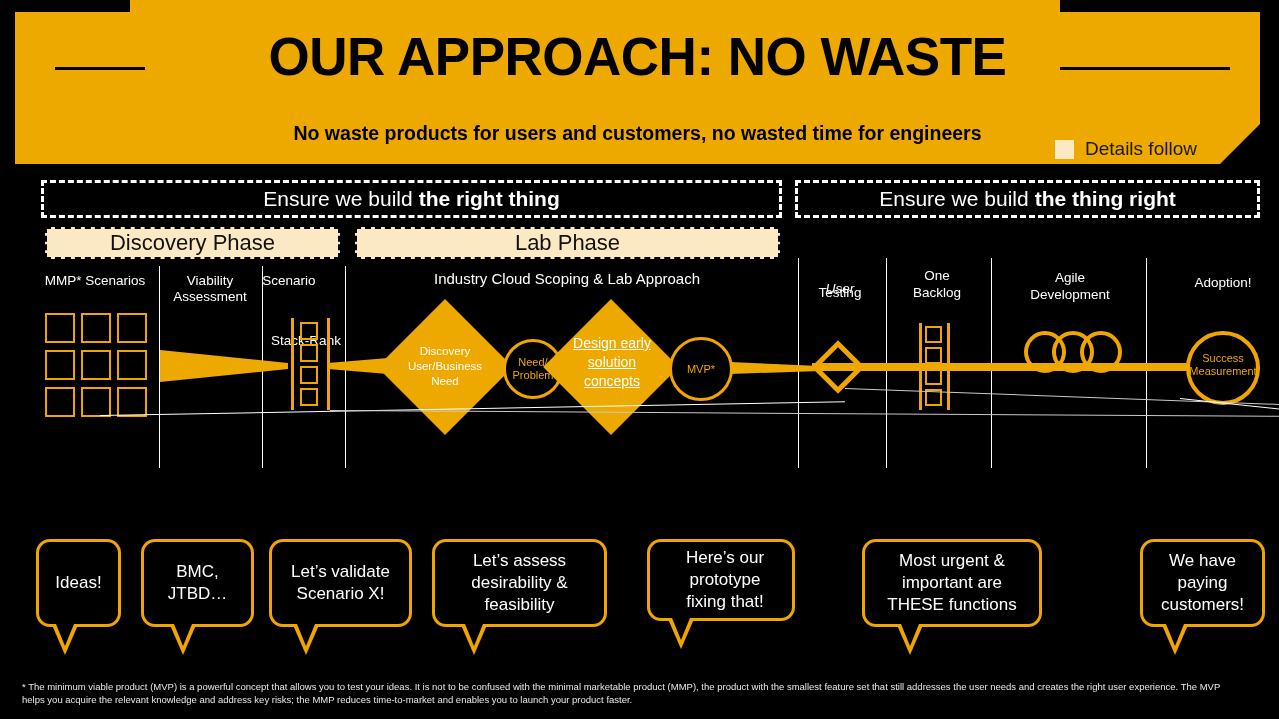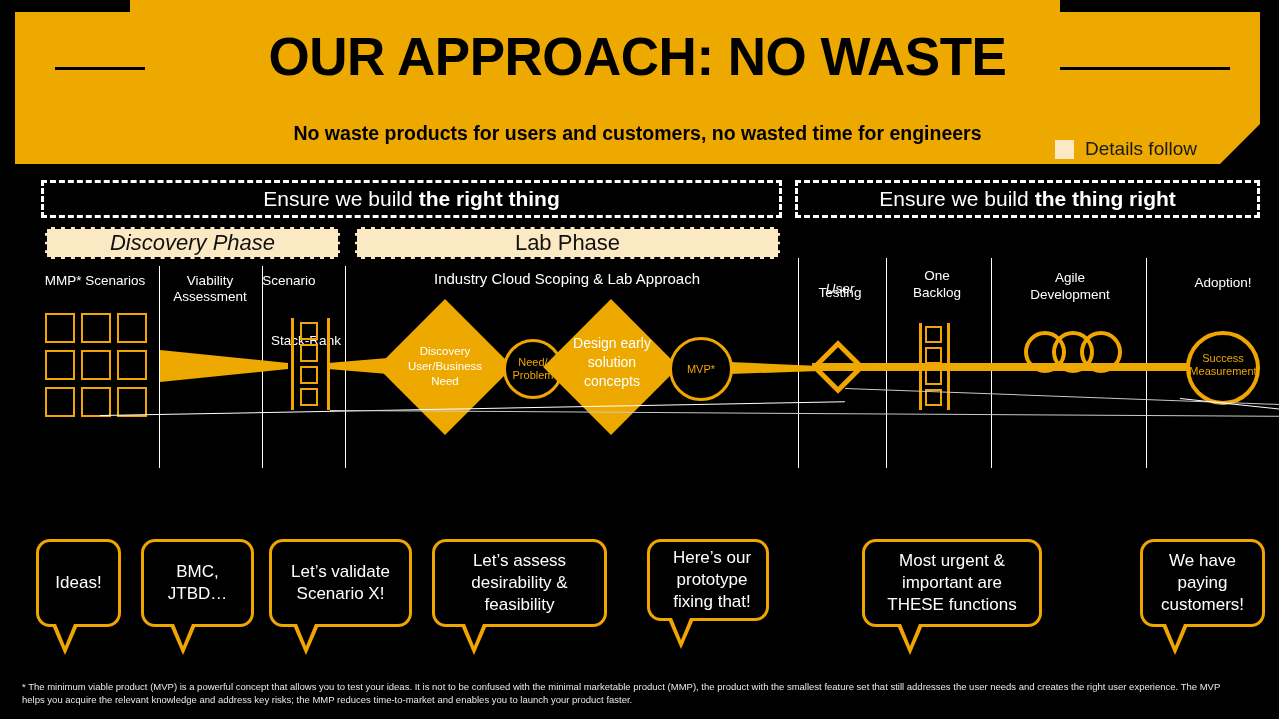--- a/index.html
+++ b/index.html
@@ -24,21 +24,21 @@
   
   .ensure{position:absolute;border:3px dashed #fff;box-sizing:border-box;height:38px;
           display:flex;align-items:center;justify-content:center;font-size:21px;color:#fff;}
   .ensure b{font-weight:bold;margin-left:6px;}
   .ensure-left{left:41px;top:180px;width:741px;}
   .ensure-right{left:795px;top:180px;width:465px;}
 
   
   .phase{position:absolute;height:32px;background:#fbe9c4;border:2px dashed #000;box-sizing:border-box;
          display:flex;align-items:center;justify-content:center;font-size:22px;color:#111;}
-  .phase-discovery{left:45px;top:227px;width:295px;font-style:italic;}
+  .phase-discovery{left:45px;top:227px;width:295px;}
   .phase-lab{left:355px;top:227px;width:425px;}
 
   
   .col-label{position:absolute;text-align:center;font-size:13.5px;color:#fff;line-height:17px;}
   .col-label.big{font-size:15px;}
 
   
   .vline{position:absolute;width:1px;background:#fff;}
 
   
@@ -155,21 +155,21 @@
   </div>
 
   <div class="circle-fill" style="left:503px;top:339px;width:60px;height:60px;">
     <div>
       <div>Need/</div>
       <div>Problem</div>
     </div>
   </div>
 
   <div class="diamond-big" style="left:563px;top:319px;width:96px;height:96px;"></div>
-  <div class="diamond-lbl" style="left:565px;top:334px;width:94px;font-size:14px;line-height:19px;">
+  <div class="diamond-lbl" style="left:565px;top:334px;width:94px;font-size:14px;line-height:19px;text-decoration:underline;">
     <div>Design early</div>
     <div>solution</div>
     <div>concepts</div>
   </div>
 
   <div class="circle-fill" style="left:669px;top:337px;width:64px;height:64px;text-align:center;">
     <span>MVP*</span>
   </div>
 
   <div class="wedge" style="left:730px;top:360px;width:90px;height:16px;
@@ -226,21 +226,21 @@
 
   <div class="bubble" style="left:432px;top:539px;width:175px;height:88px;">
     <div>
       <div>Let’s assess</div>
       <div>desirability &amp;</div>
       <div>feasibility</div>
     </div>
   </div>
   <div class="tail" style="left:461px;top:625px;"></div>
 
-  <div class="bubble" style="left:647px;top:539px;width:122px;height:82px;padding-left:16px;">
+  <div class="bubble" style="left:647px;top:539px;width:148px;height:82px;padding-left:16px;">
     <div>
       <div>Here’s our</div>
       <div>prototype</div>
       <div>fixing that!</div>
     </div>
   </div>
   <div class="tail" style="left:668px;top:619px;"></div>
 
   <div class="bubble" style="left:862px;top:539px;width:180px;height:88px;">
     <div>

